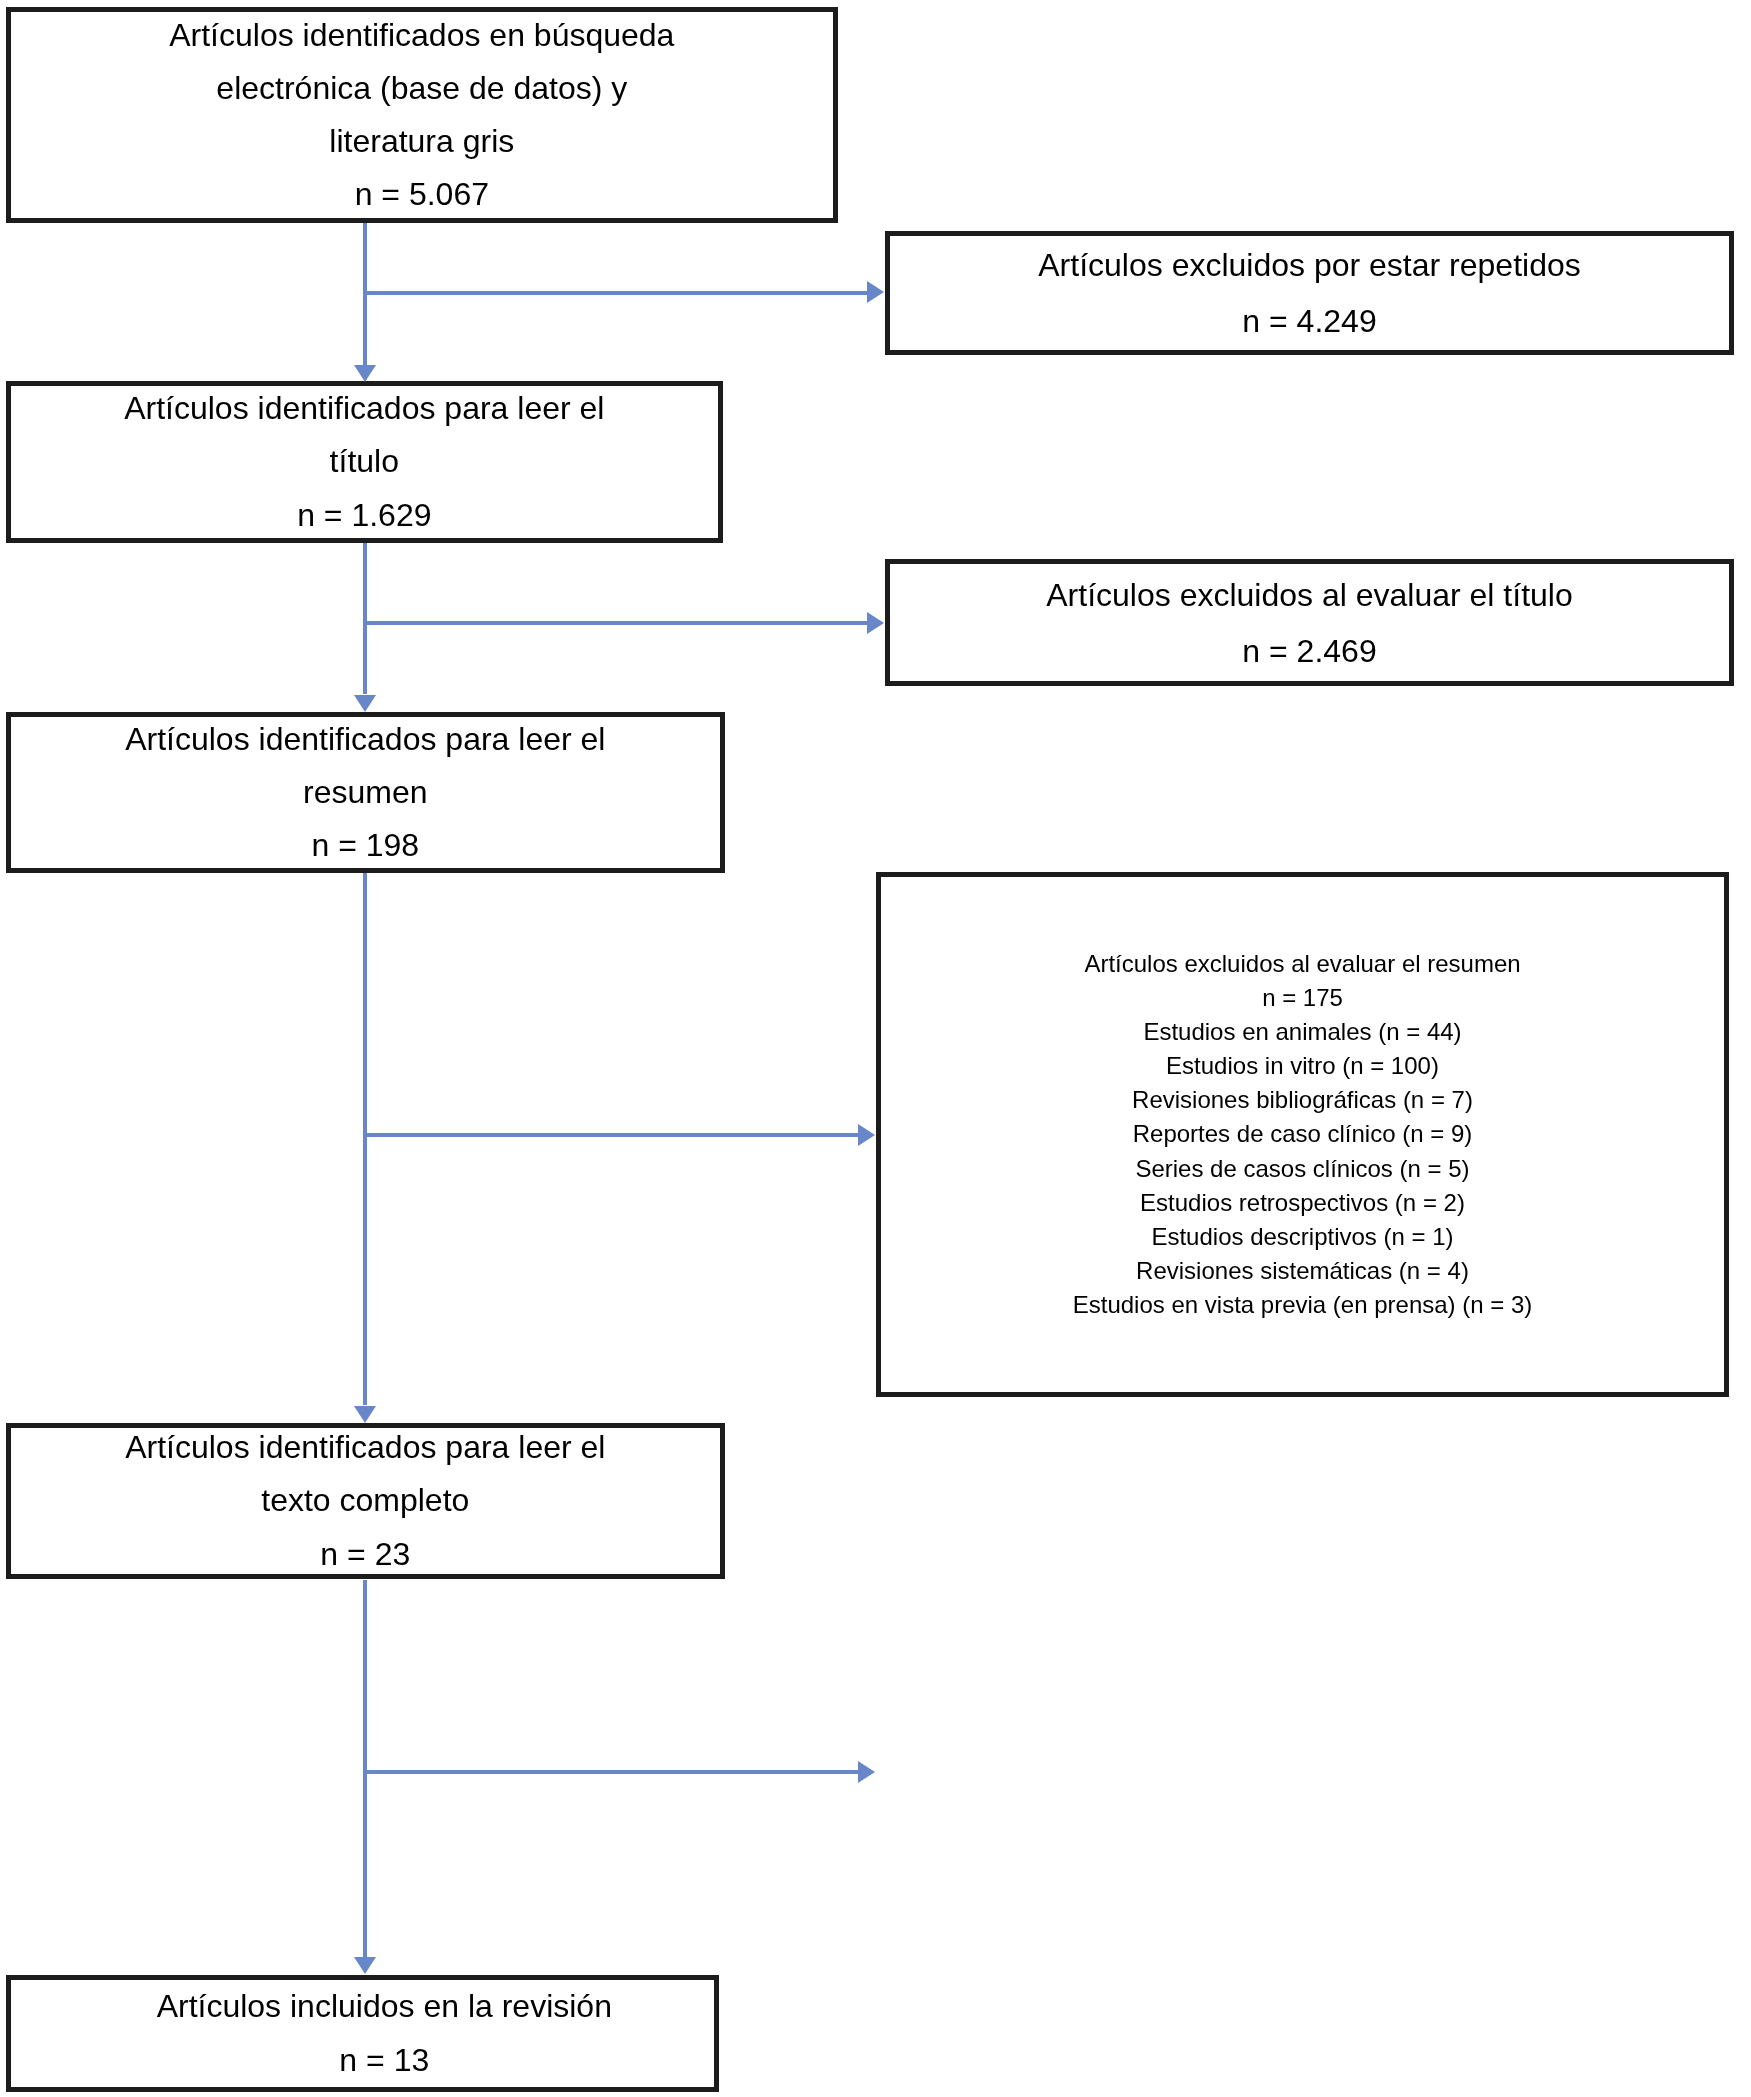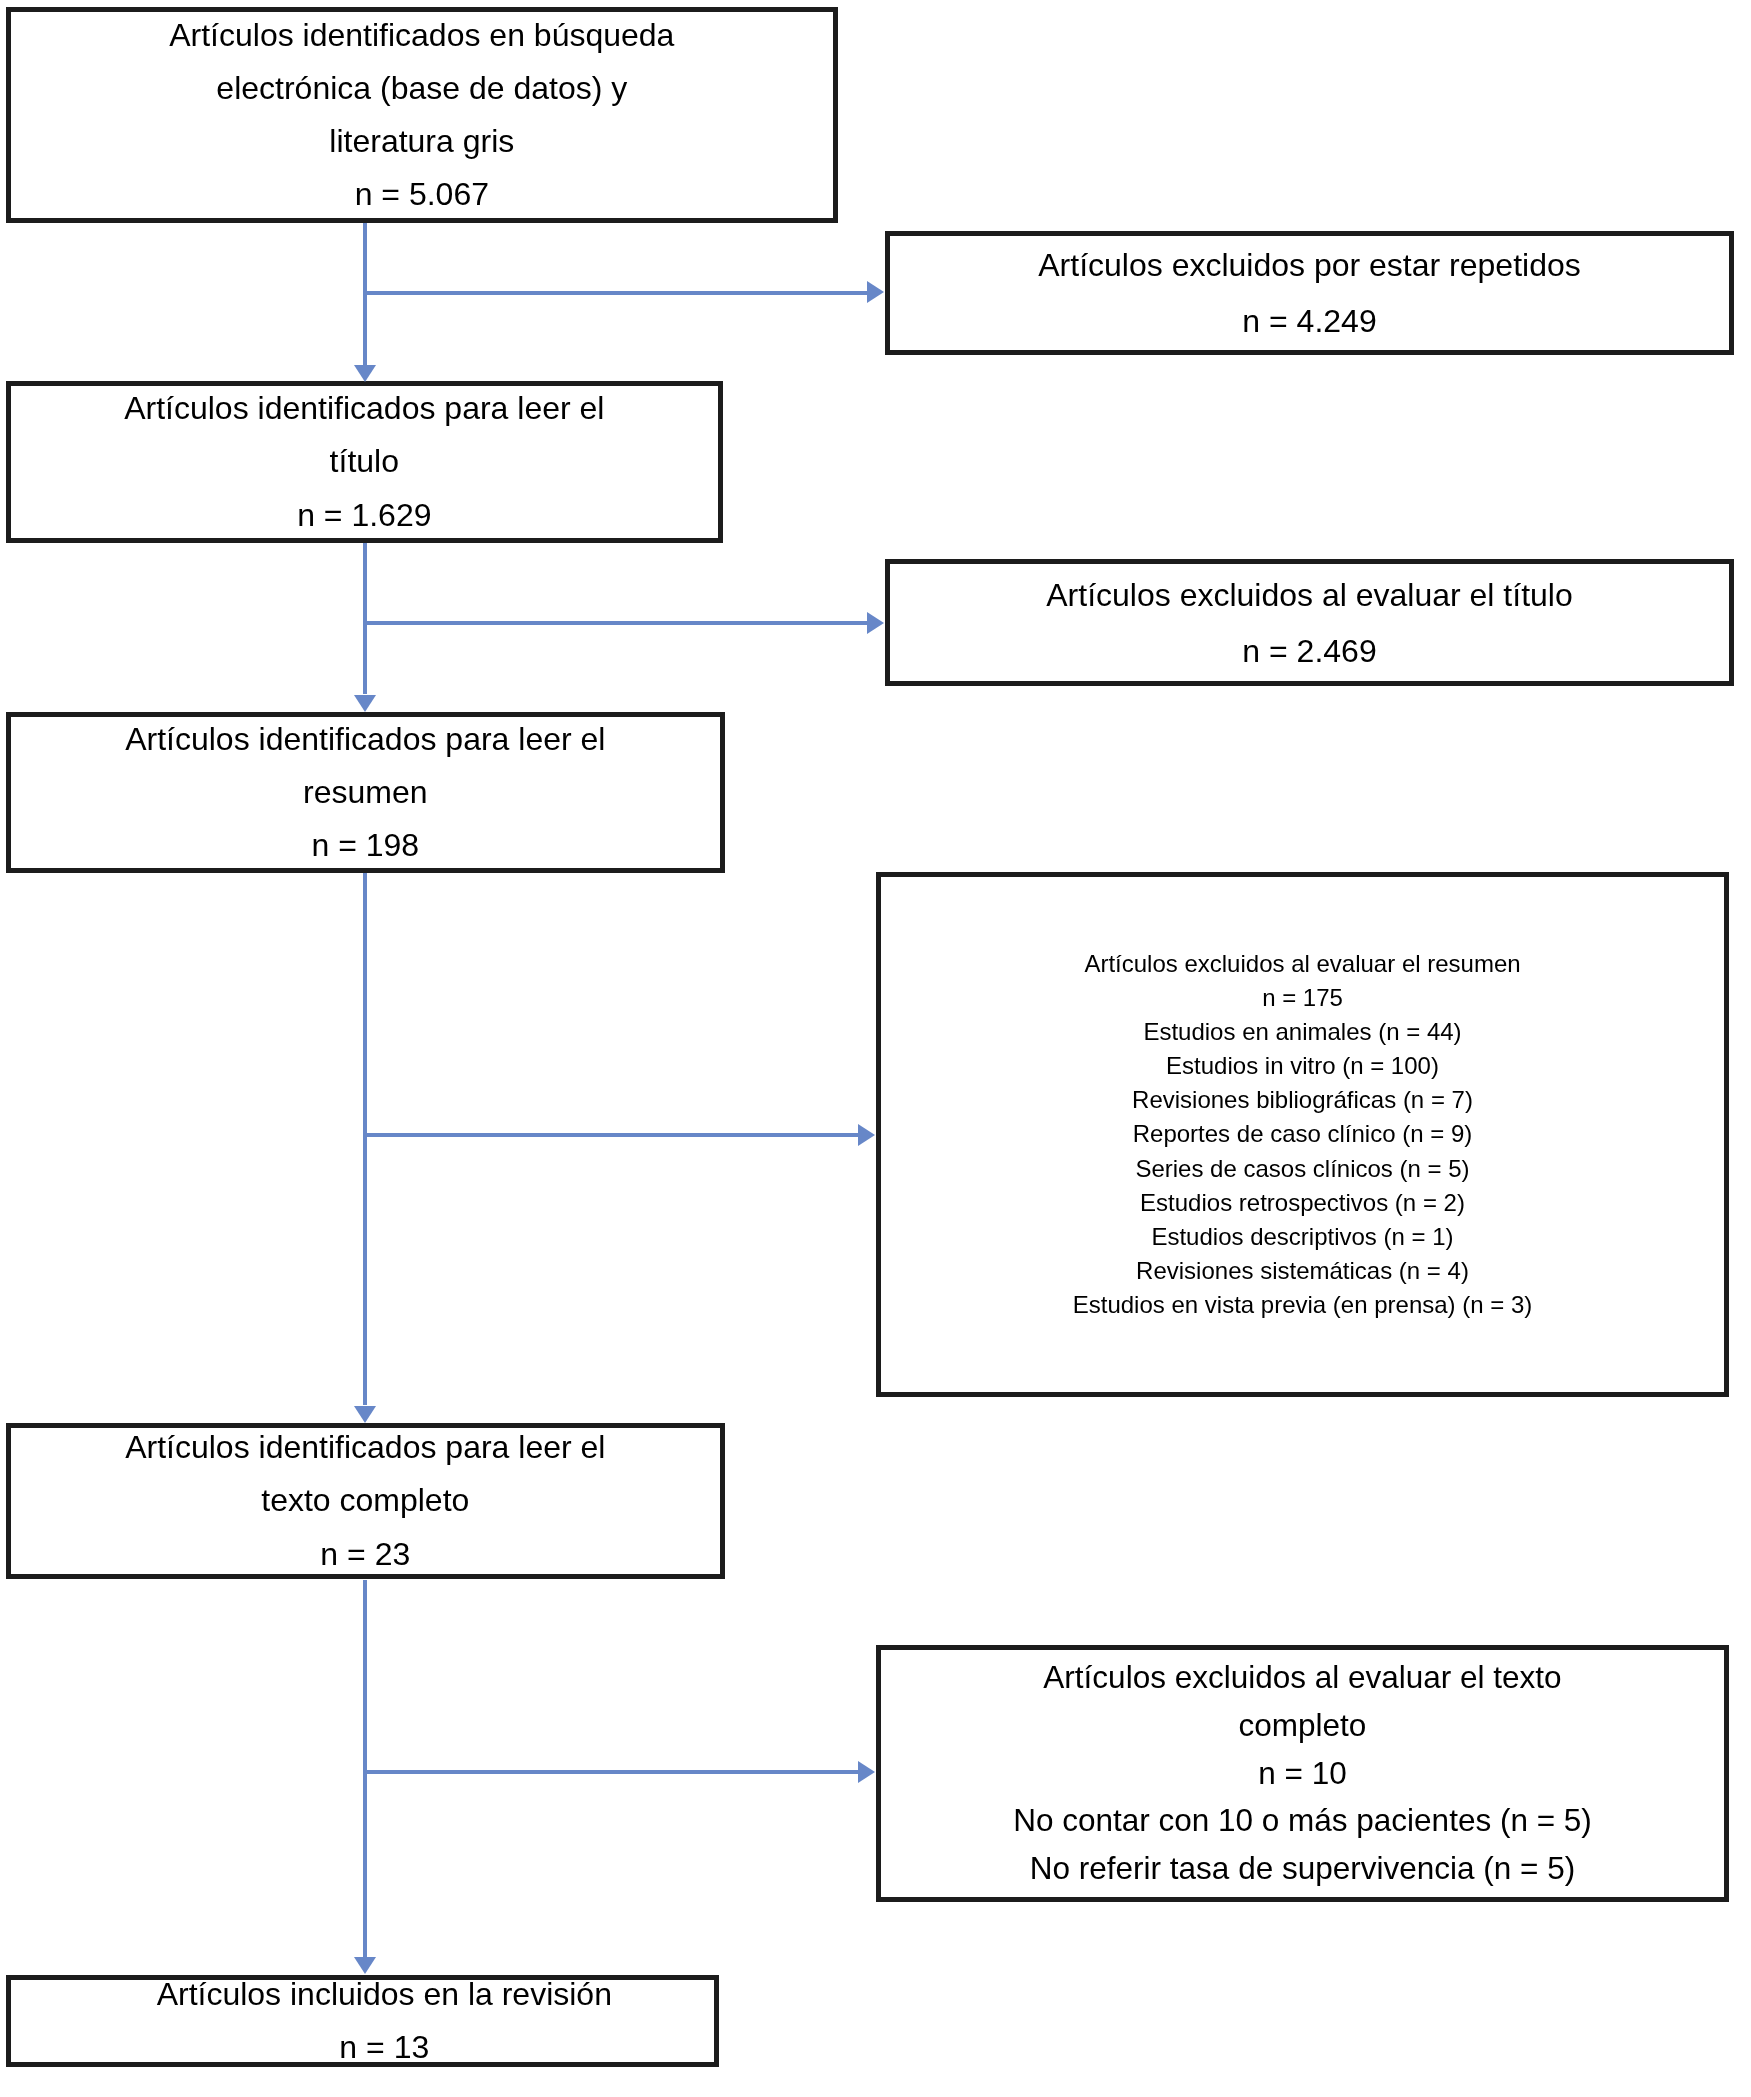--- a/index.html
+++ b/index.html
@@ -60,21 +60,21 @@
     width:0;height:0;
     border-top:11px solid transparent;
     border-bottom:11px solid transparent;
     border-left:17.5px solid var(--arrow);
   }
   
   #b1{left:5.8px;  top:7px;   width:832px; height:216px;}
   #b2{left:5.8px;  top:381px;  width:717px; height:162px;}
   #b3{left:5.8px;  top:712px; width:719px; height:161px;}
   #b4{left:5.8px;  top:1423px; width:719px; height:156px;}
-  #b5{left:5.8px;  top:1975px; width:713px; height:92px;padding-left:44px;}
+  #b5{left:5.8px;  top:1975px; width:713px; height:117px;padding-left:44px;}
   
   #r1{left:885px; top:231px;  width:849px; height:124px;}
   #r2{left:885px; top:559px;  width:849px; height:127px;}
   #r3{left:876px; top:872px; width:853px; height:525px;}
   #r4{left:876px; top:1645px; width:853px; height:257px;}
   
   #v1s{left:363px; top:223px;  width:4.1px;   height:143px;}
   #v1h{left:354px; top:365px;}
   #h1s{left:367px; top:291px;  width:501px; height:4.1px;}
   #h1h{left:867px;top:281px;}
@@ -136,27 +136,20 @@
 Estudios en animales (n = 44)
 Estudios in vitro (n = 100)
 Revisiones bibliográficas (n = 7)
 Reportes de caso clínico (n = 9)
 Series de casos clínicos (n = 5)
 Estudios retrospectivos (n = 2)
 Estudios descriptivos (n = 1)
 Revisiones sistemáticas (n = 4)
 Estudios en vista previa (en prensa) (n = 3)</div>
   </div>
-  <div class="box right tall4" id="r4">
-    <div class="t">Artículos excluidos al evaluar el texto
-completo
-n = 10
-No contar con 10 o más pacientes (n = 5)
-No referir tasa de supervivencia (n = 5)</div>
-  </div>
 
   <div class="shaft" id="v1s"></div>
   <div class="head-down" id="v1h"></div>
   <div class="shaft" id="h1s"></div>
   <div class="head-right" id="h1h"></div>
 
   <div class="shaft" id="v2s"></div>
   <div class="head-down" id="v2h"></div>
   <div class="shaft" id="h2s"></div>
   <div class="head-right" id="h2h"></div>

